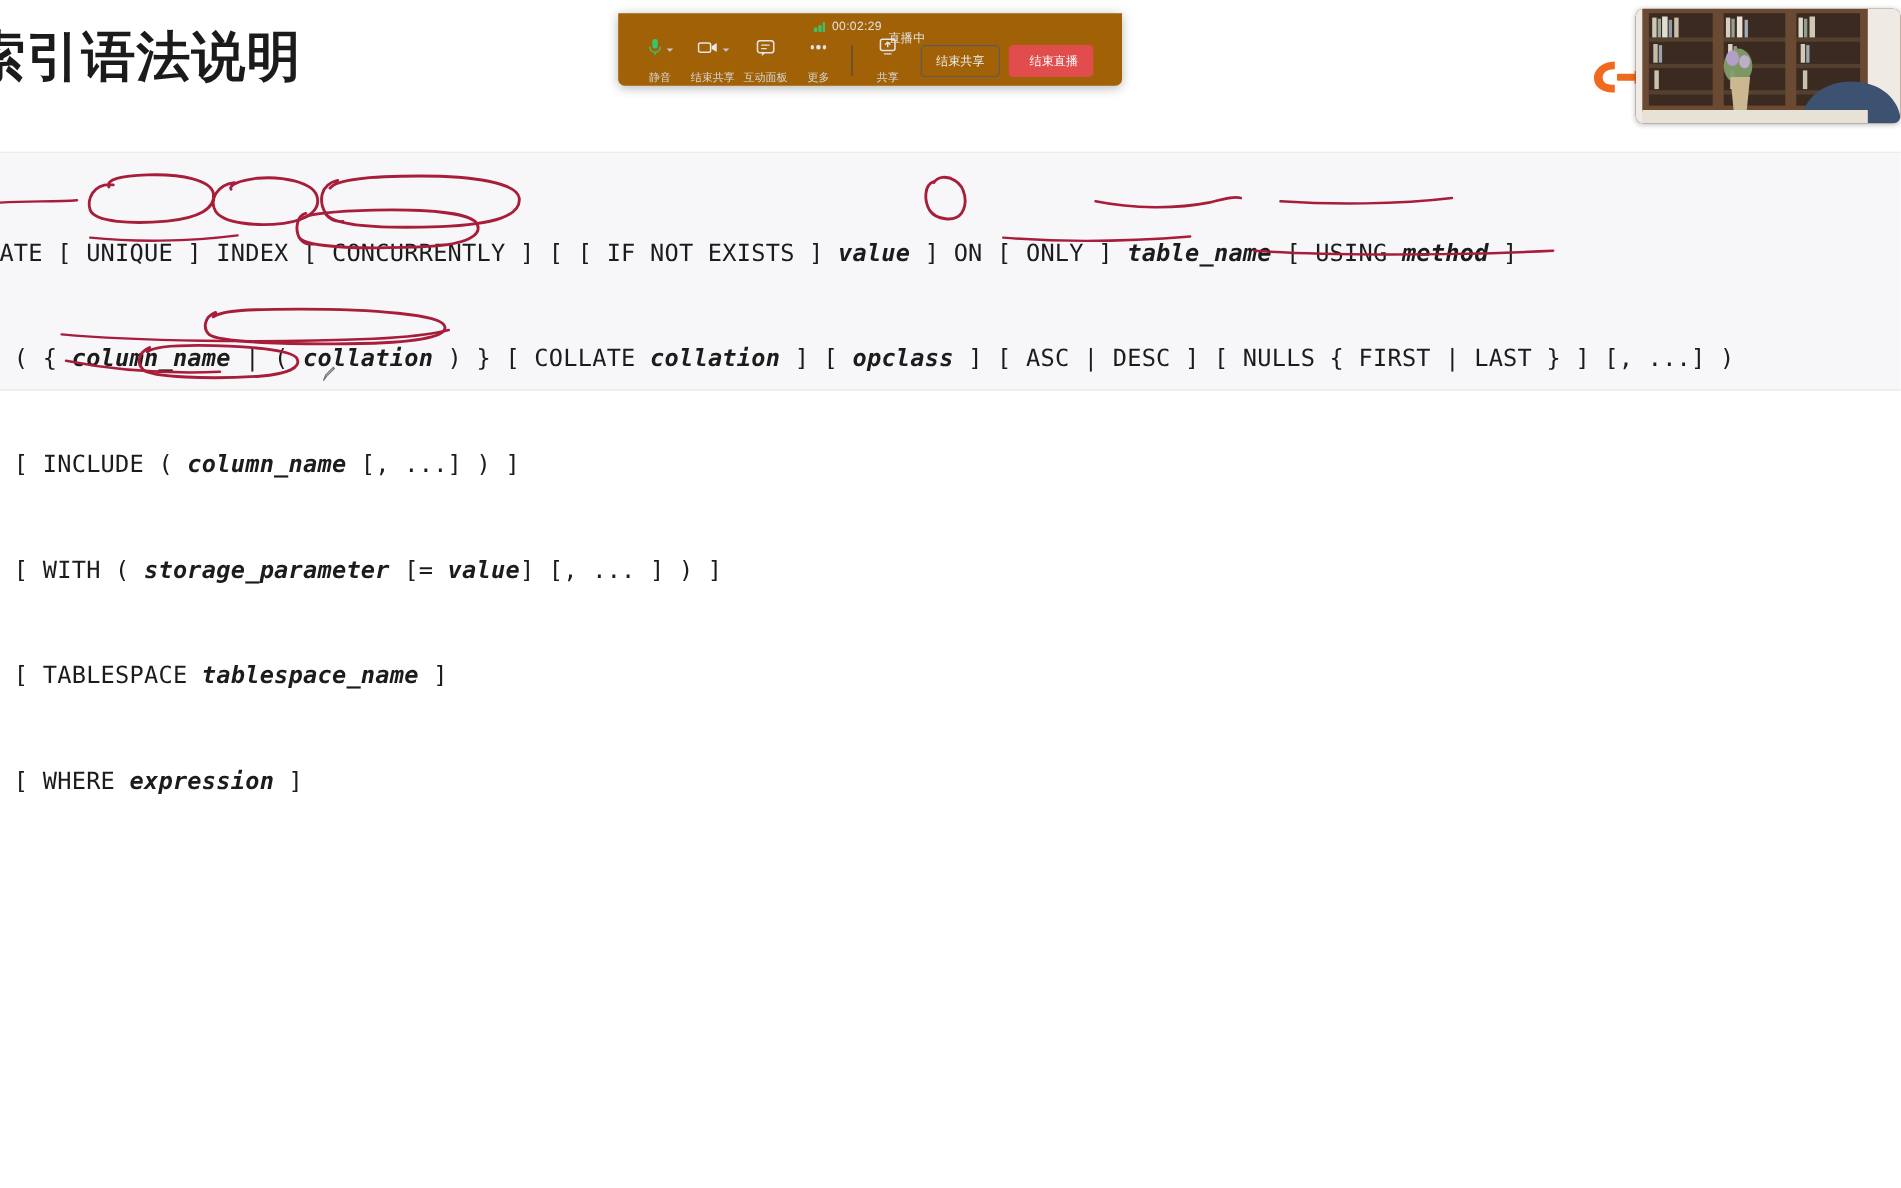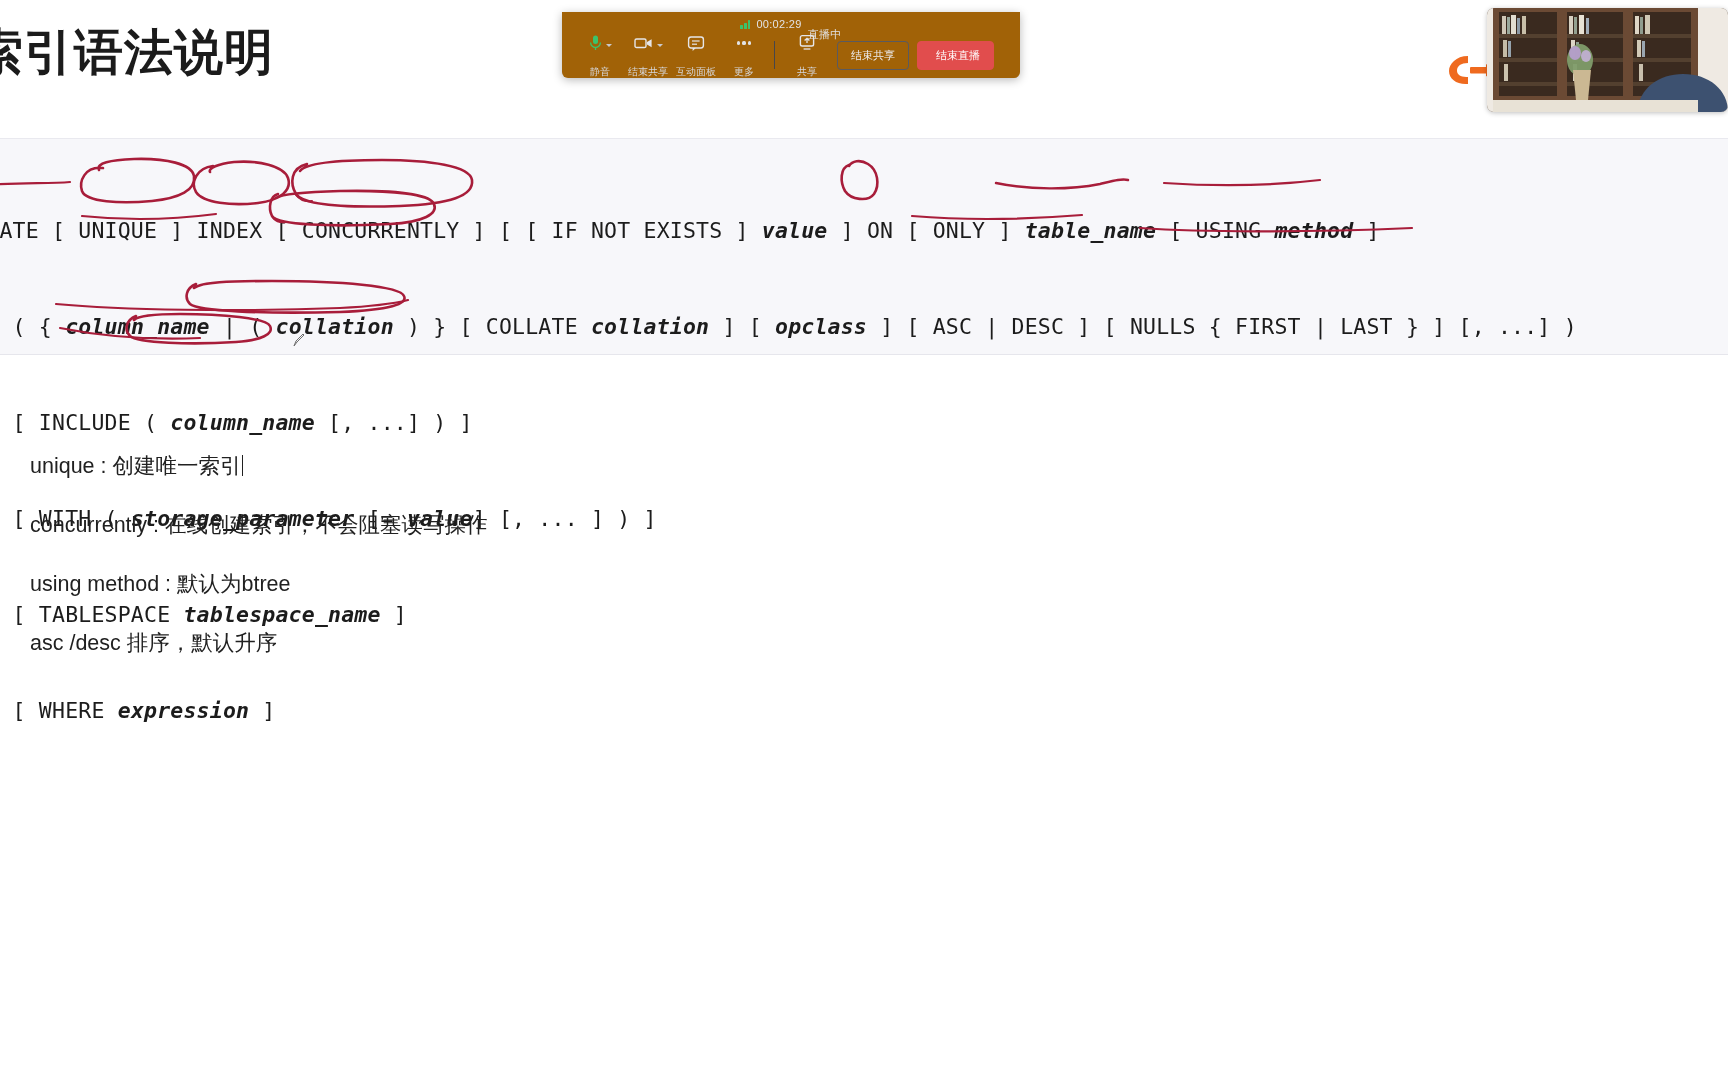--- a/index.html
+++ b/index.html
@@ -211,26 +211,20 @@
 
       <path d="M136 178 C 126 182, 124 192, 130 198 C 138 205, 190 207, 236 204 C 262 202, 274 196, 270 188 C 266 180, 222 176, 180 176 C 152 176, 138 178, 134 182"></path>
       <path d="M60 190 C 100 198, 150 202, 200 200" stroke-width="2.2"></path>
     </g>
   </svg>
 
   <svg class="cursor-mark" viewBox="0 0 14 16">
     <path d="M2 14 L4 9 L11 2 L12 3 L5 10 Z" fill="none" stroke="#6f6f6f" stroke-width="1"></path>
   </svg>
 
-  <div class="notes">
-    <div class="note-line"><span>unique : 创建唯一索引</span><span class="caret"></span></div>
-    <div class="note-line">concurrently : 在线创建索引，不会阻塞读写操作</div>
-    <div class="note-line">using method : 默认为btree</div>
-    <div class="note-line">asc /desc 排序，默认升序</div>
-  </div>
 
   <div class="toolbar">
     <div class="tb-status">
       <span class="sig">
           <i></i>
           <i></i>
           <i></i>
         </span>
       <span class="tb-time">00:02:29</span>
       <span class="tb-live">直播中</span>

